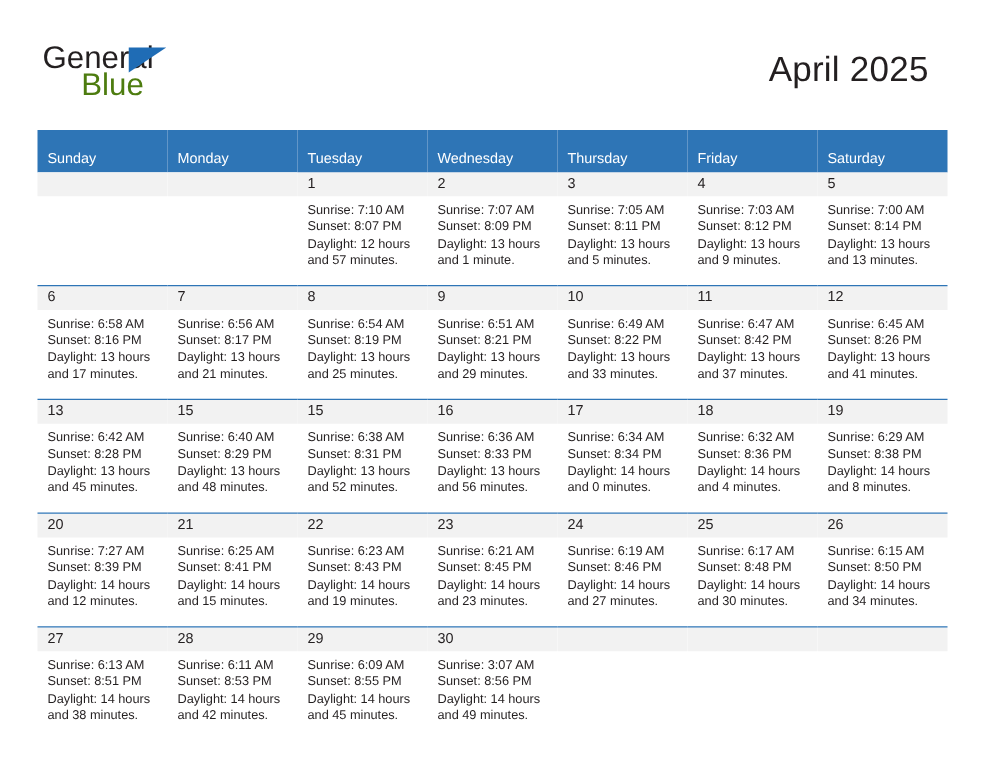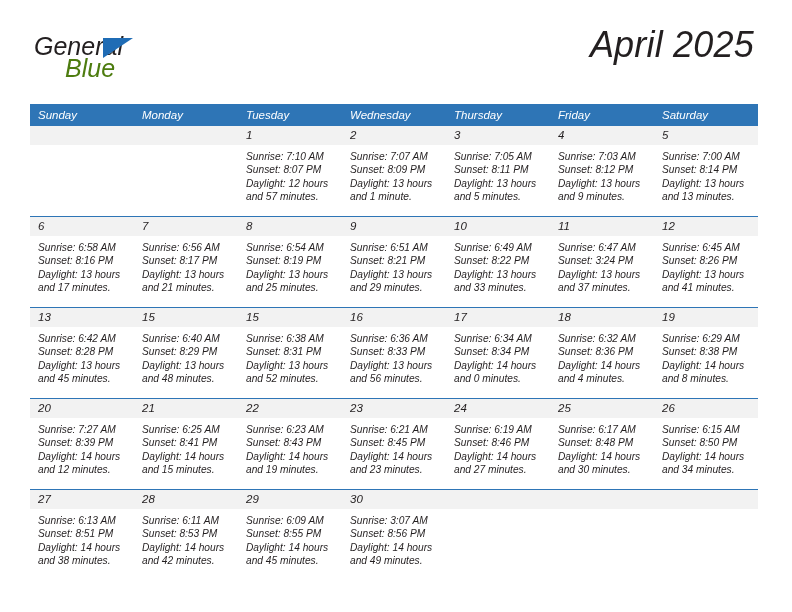--- a/index.html
+++ b/index.html
@@ -12,21 +12,20 @@
     height: 612px;
     font-family: "Liberation Sans", sans-serif;
     color: #000000;
     overflow: hidden;
   }
   .page {
     position: relative;
     width: 792px;
     height: 612px;
     box-sizing: border-box;
-    font-style: italic;
   }
 
   
   .header {
     position: absolute;
     left: 30px;
     top: 24px;
     right: 34px;
     height: 74px;
   }
@@ -64,25 +63,25 @@
     font-family: "Liberation Sans", sans-serif;
   }
 
   .title-block {
     position: absolute;
     right: 0;
     top: 0;
     text-align: right;
   }
   .cal-title {
-    font-size: 36px;
+    font-size: 28px;
     color: #231f20;
     line-height: 34px;
     font-weight: normal;
-    margin: 4px;
+    margin: 15px;
     letter-spacing: 0.2px;
   }
   .cal-subtitle {
     font-size: 14.5px;
     color: #231f20;
     line-height: 20px;
     margin: 9px 0 0 0;
     font-weight: normal;
   }
 
@@ -94,21 +93,21 @@
     width: 728px;
     border-collapse: collapse;
     table-layout: fixed;
   }
   .calendar th {
     background: #2e75b6;
     color: #ffffff;
     font-size: 11.5px;
     font-weight: normal;
     text-align: left;
-    padding: 5px 0 5px 8px;
+    padding: 17px 0 5px 8px;
     height: 11px;
     border: none;
   }
   .calendar td {
     vertical-align: top;
     padding: 0;
     border: none;
     border-top: 1px solid #2e75b6;
     width: 104px;
     height: 90px;
@@ -270,21 +269,21 @@
               <div>Sunrise: 6:49 AM</div>
               <div>Sunset: 8:22 PM</div>
               <div>Daylight: 13 hours</div>
               <div>and 33 minutes.</div>
             </div>
           </td>
           <td class="day-cell">
             <div class="daynum-band">11</div>
             <div class="cell-body">
               <div>Sunrise: 6:47 AM</div>
-              <div>Sunset: 3:24 PM</div>
+              <div>Sunset: 8:42 PM</div>
               <div>Daylight: 13 hours</div>
               <div>and 37 minutes.</div>
             </div>
           </td>
           <td class="day-cell">
             <div class="daynum-band">12</div>
             <div class="cell-body">
               <div>Sunrise: 6:45 AM</div>
               <div>Sunset: 8:26 PM</div>
               <div>Daylight: 13 hours</div>

